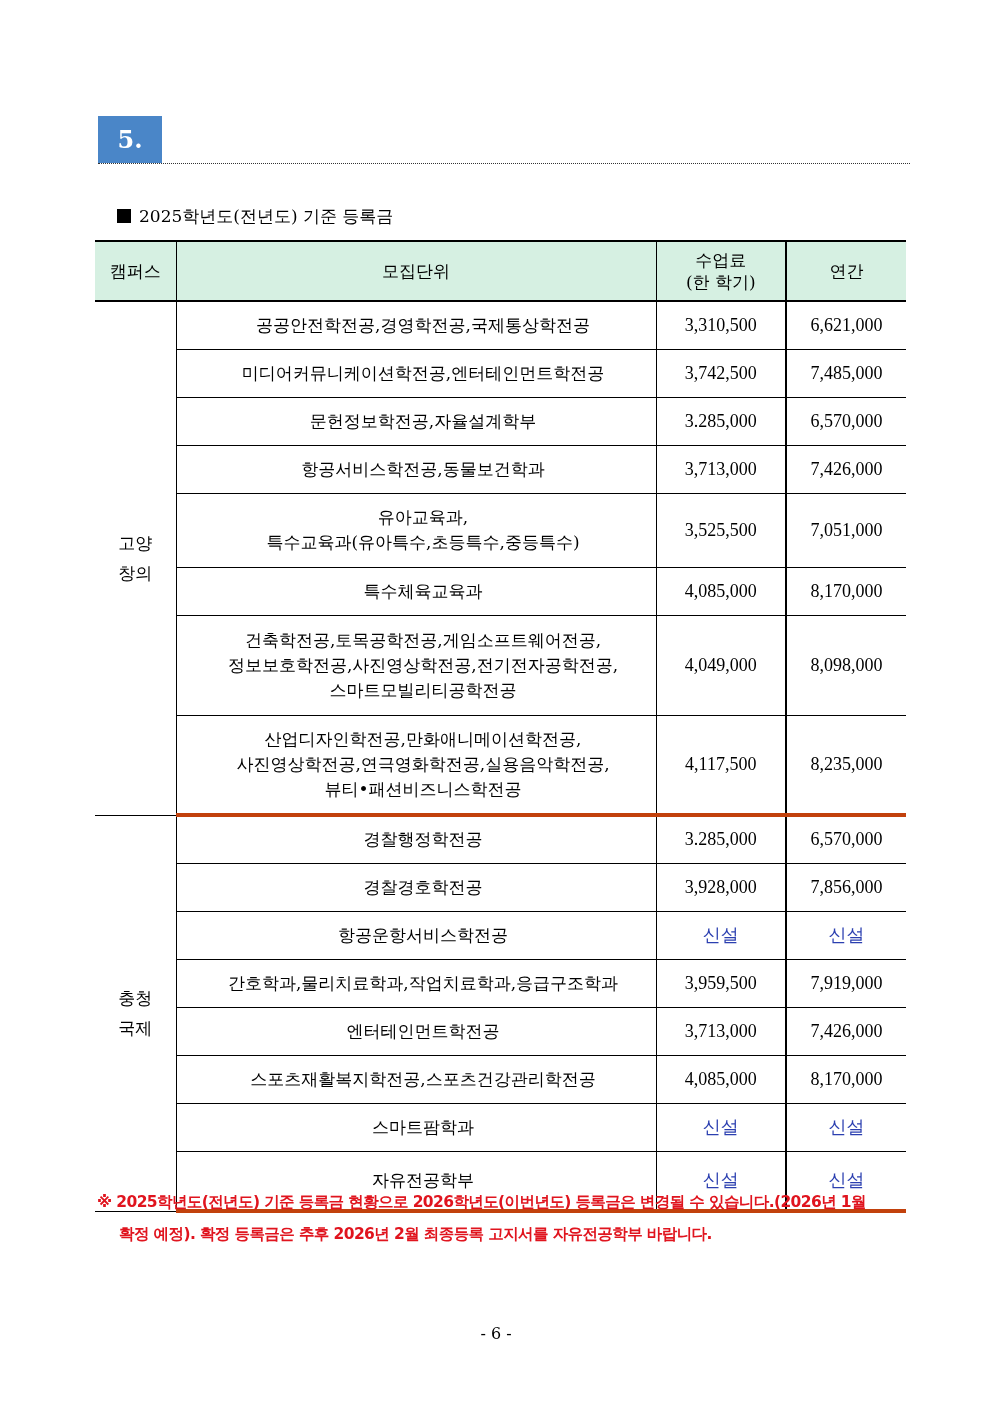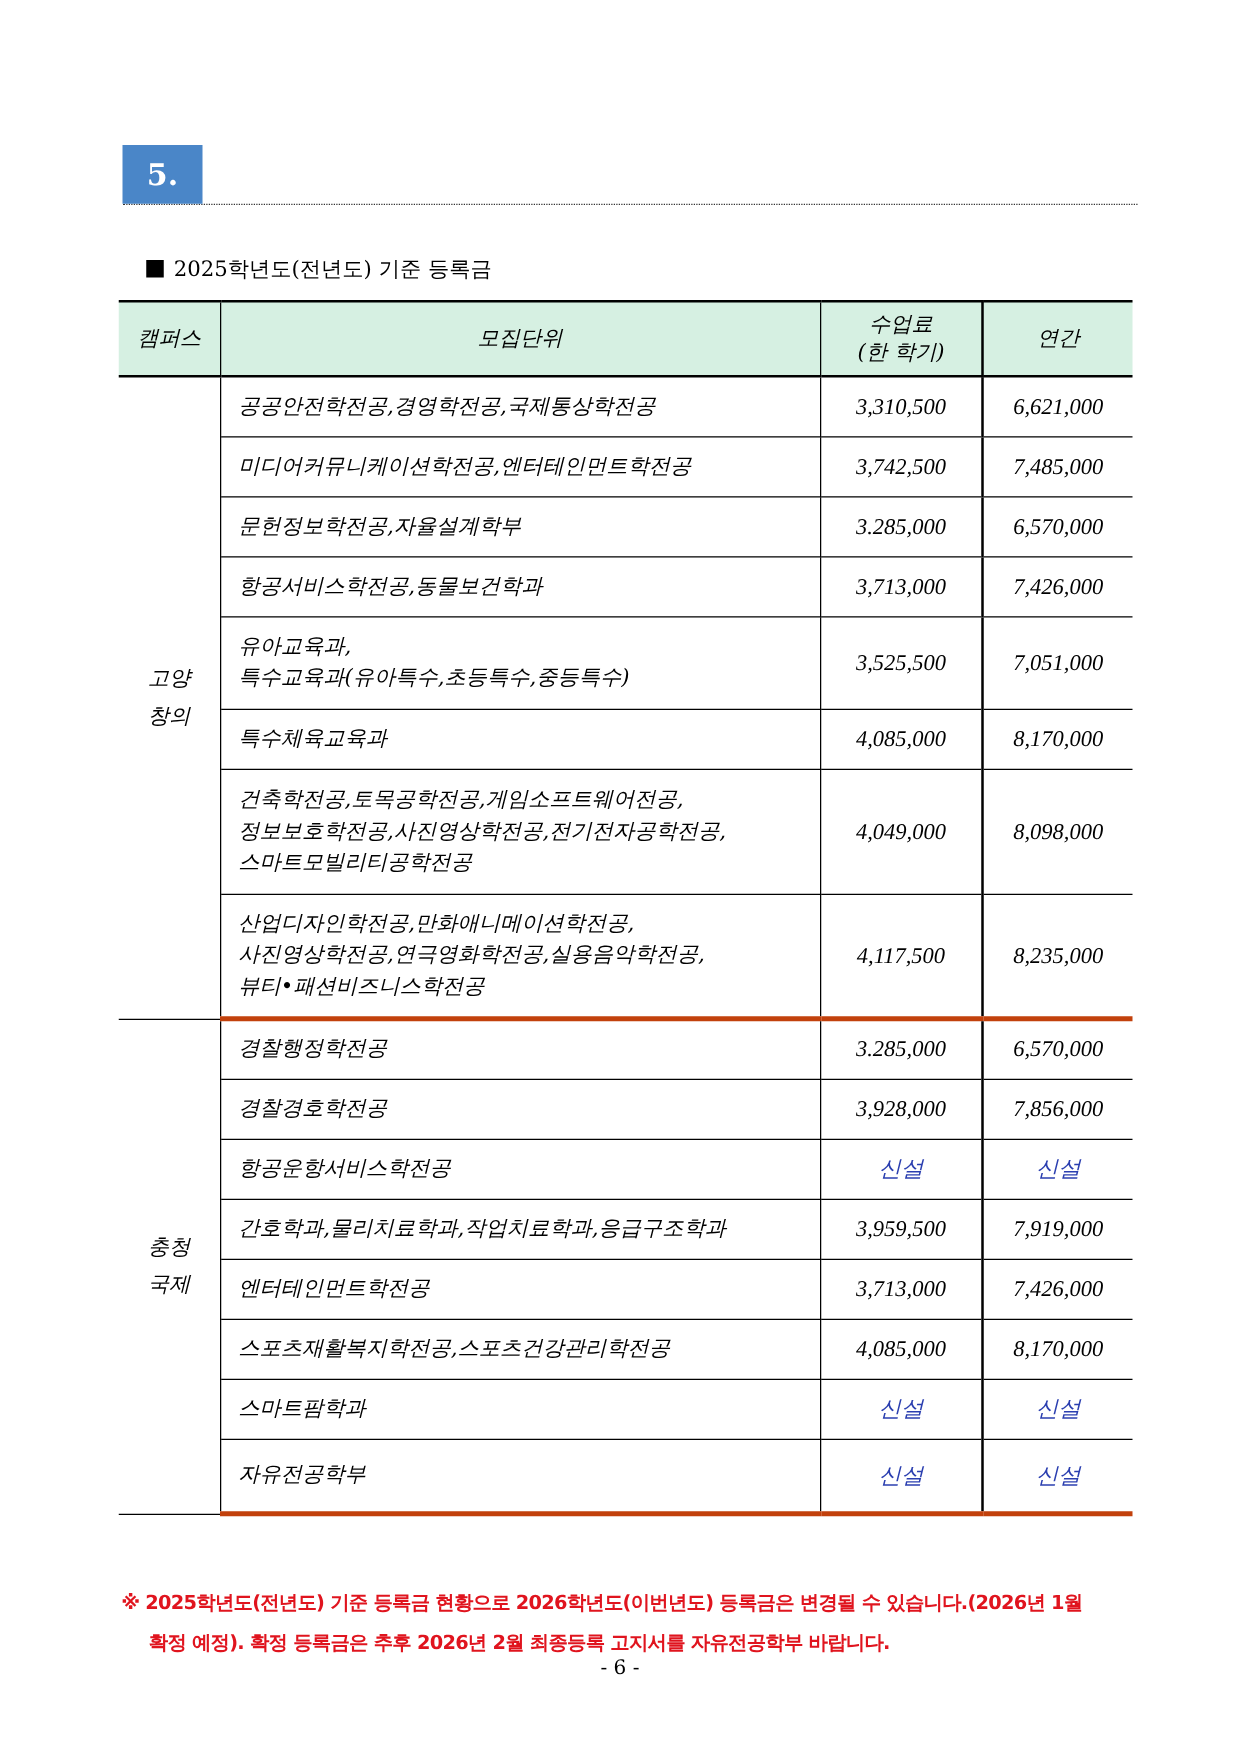--- a/index.html
+++ b/index.html
@@ -2,32 +2,32 @@
 <html><head>
 <meta charset="utf-8">
 <style>
   html, body { margin: 0; padding: 0; background: #ffffff; }
   body { width: 992px; height: 1403px; position: relative; font-family: "DejaVu Serif", serif; color: #000; overflow: hidden; }
   .section-head { position: absolute; left: 98px; top: 116px; width: 812px; height: 47px; border-bottom: 1.5px dotted #333; }
   .sec-num { position: absolute; left: 0; top: 0; width: 64px; height: 47px; background: #4a86c8; color: #fff; font-family: "DejaVu Serif", serif; font-weight: bold; font-size: 24px; line-height: 47px; text-align: center; }
   .sec-title { position: absolute; left: 80px; top: 0; height: 47px; line-height: 47px; font-family: "DejaVu Sans", sans-serif; font-weight: bold; font-size: 27px; letter-spacing: 1px; }
   .subtitle { position: absolute; left: 117px; top: 203px; font-size: 17px; line-height: 26px; }
   .subtitle .sq { display: inline-block; width: 14px; height: 14px; background: #000; margin-right: 8px; vertical-align: -1px; }
-  table.fee { position: absolute; left: 95px; top: 240px; width: 811px; border-collapse: collapse; font-size: 17px; font-style: italic; }
+  table.fee { position: absolute; left: 95px; top: 240px; width: 811px; border-collapse: collapse; font-size: 17px; }
   table.fee td, table.fee th { border: 1px solid #000; padding: 0; font-weight: normal; }
   table.fee thead th { background: #d6f0e2; text-align: center; height: 58px; line-height: 22px; border-top: 2px solid #000; border-bottom: 2px solid #000; }
-  table.fee td.unit { text-align: left; padding-left: 14px; line-height: 25px; }
+  table.fee td.unit { text-align: center; padding-left: 14px; line-height: 25px; }
   table.fee td.num { text-align: center; font-family: "Liberation Serif", serif; font-size: 18px; }
   table.fee td.new { color: #2b3fb0; }
   table.fee td.campus { text-align: center; line-height: 30px; border-left: none; }
   table.fee th.c0 { border-left: none; }
   table.fee th.c3, table.fee td.c3 { border-right: none; }
   table.fee td.c2, table.fee th.c2 { border-right: 2px solid #000; }
   tr.grp-end td { border-bottom: 4px solid #c2410c; }
-  .note { position: absolute; left: 97px; top: 1266px; width: 812px; color: #e0141e; font-family: "DejaVu Sans", sans-serif; font-weight: bold; font-size: 15.5px; line-height: 32px; letter-spacing: -0.6px; }
+  .note { position: absolute; left: 97px; top: 1186px; width: 812px; color: #e0141e; font-family: "DejaVu Sans", sans-serif; font-weight: bold; font-size: 15.5px; line-height: 32px; letter-spacing: -0.6px; }
   .note .ind { padding-left: 22px; }
   .page-num { position: absolute; left: 0; width: 992px; top: 1324px; text-align: center; font-size: 16px; }
 </style>
 </head>
 <body>
 
 <div class="section-head">
   <div class="sec-num">5.</div>
 </div>
 

